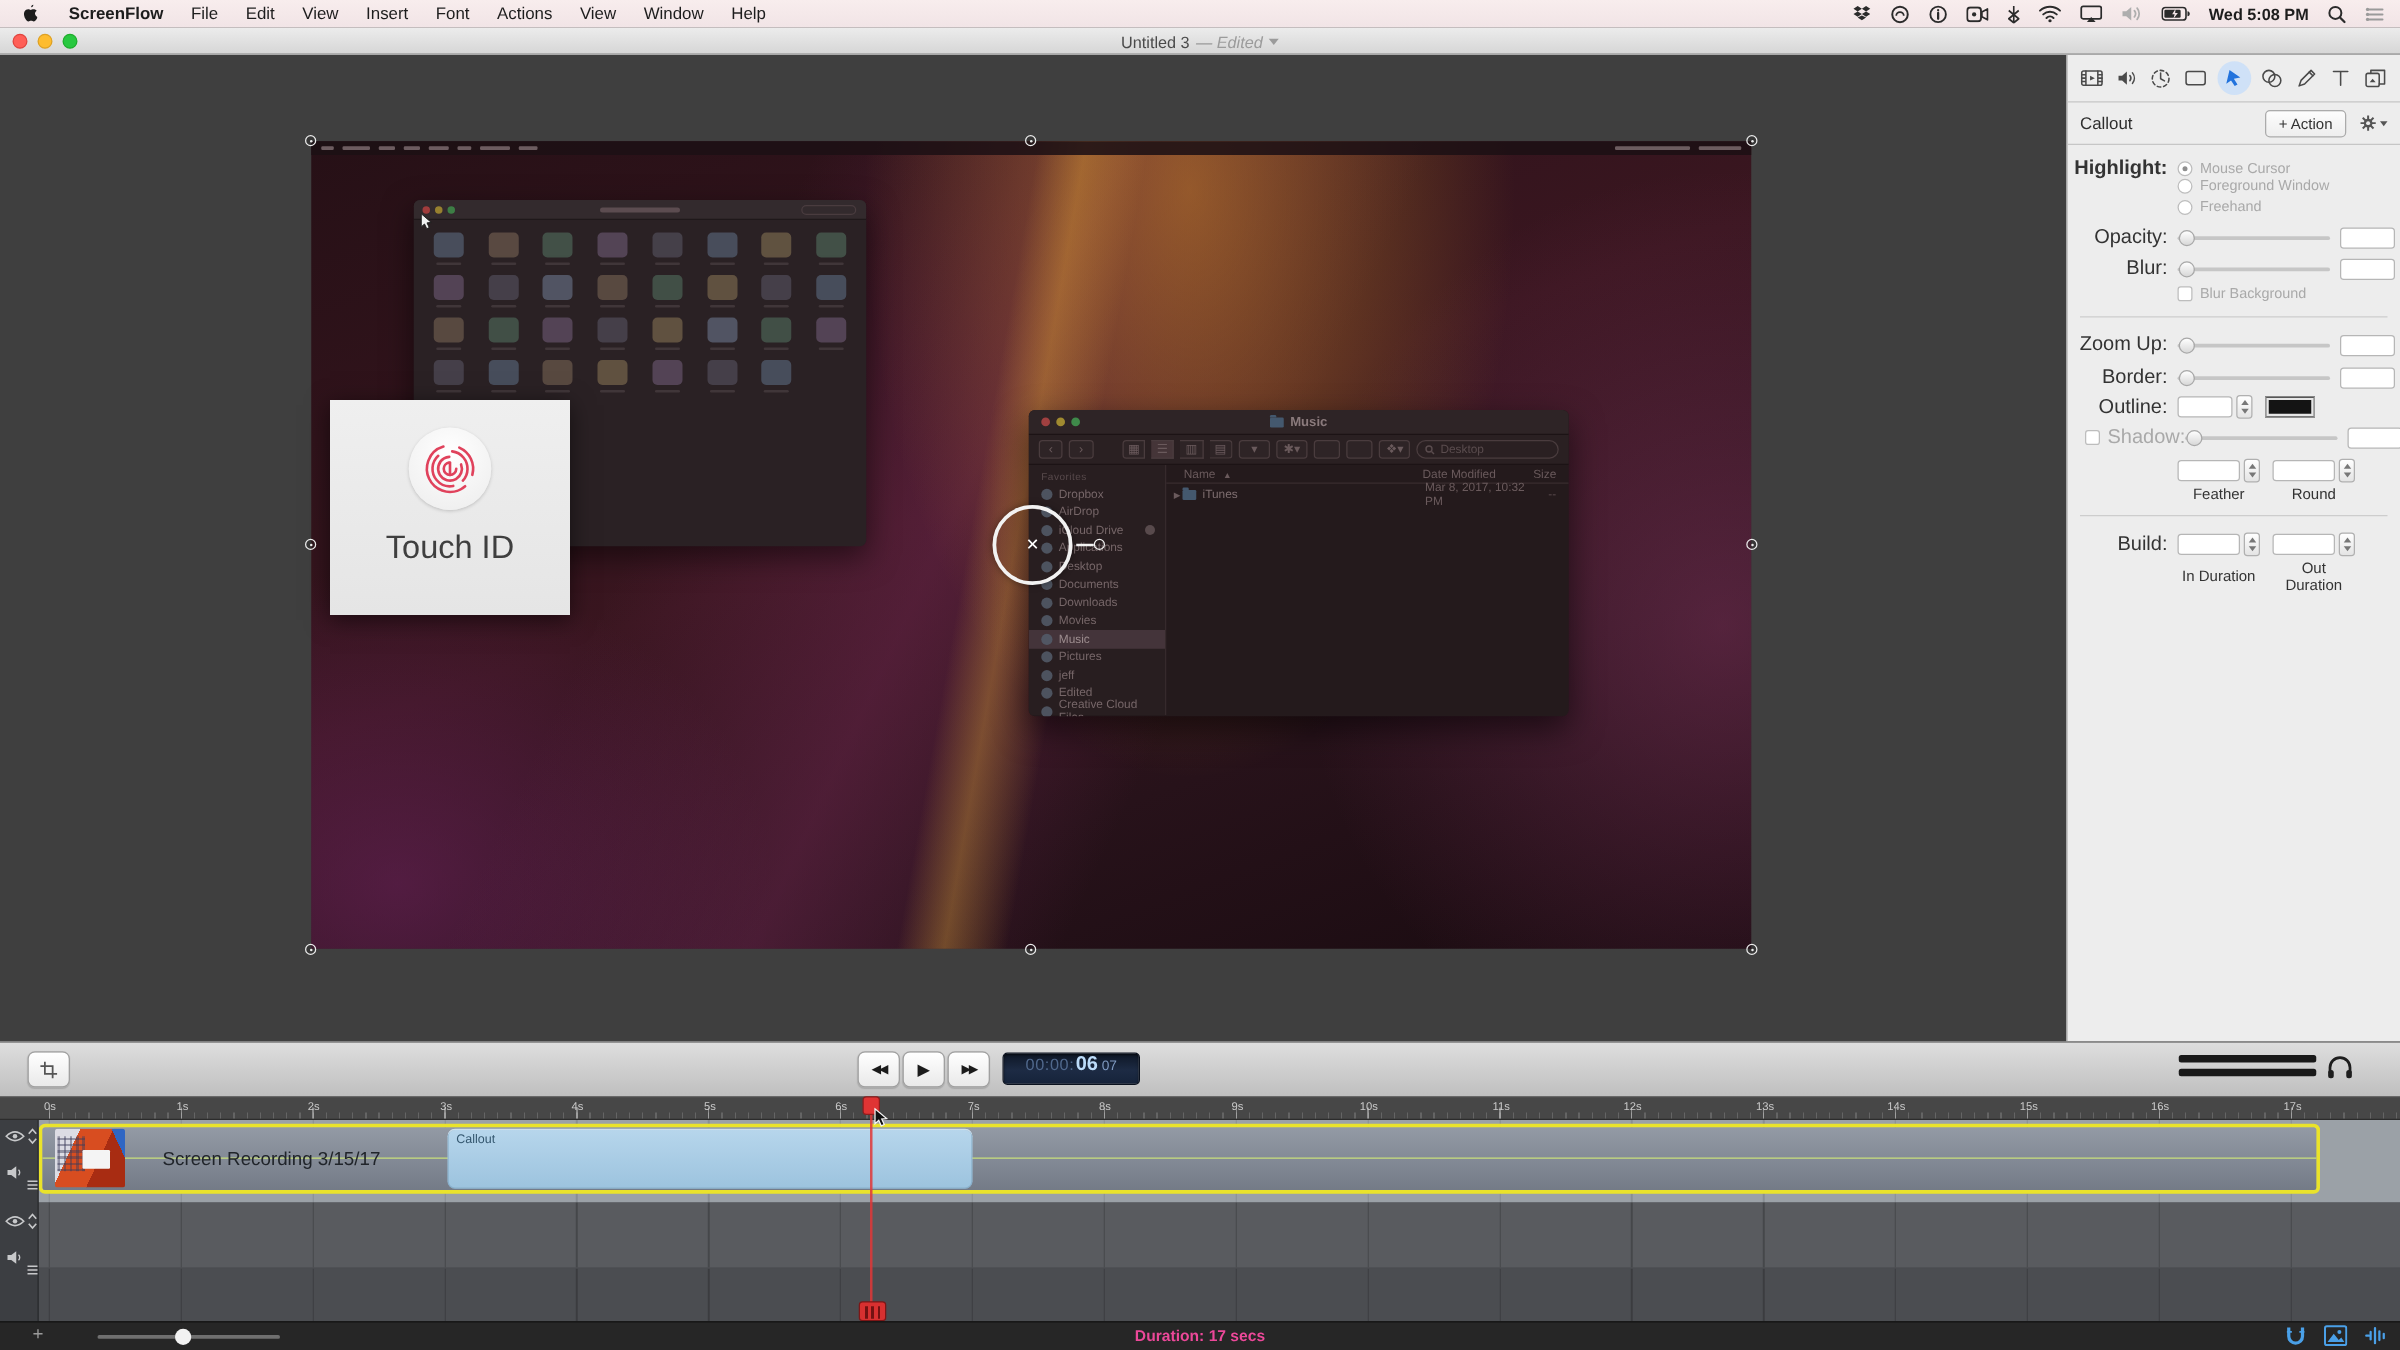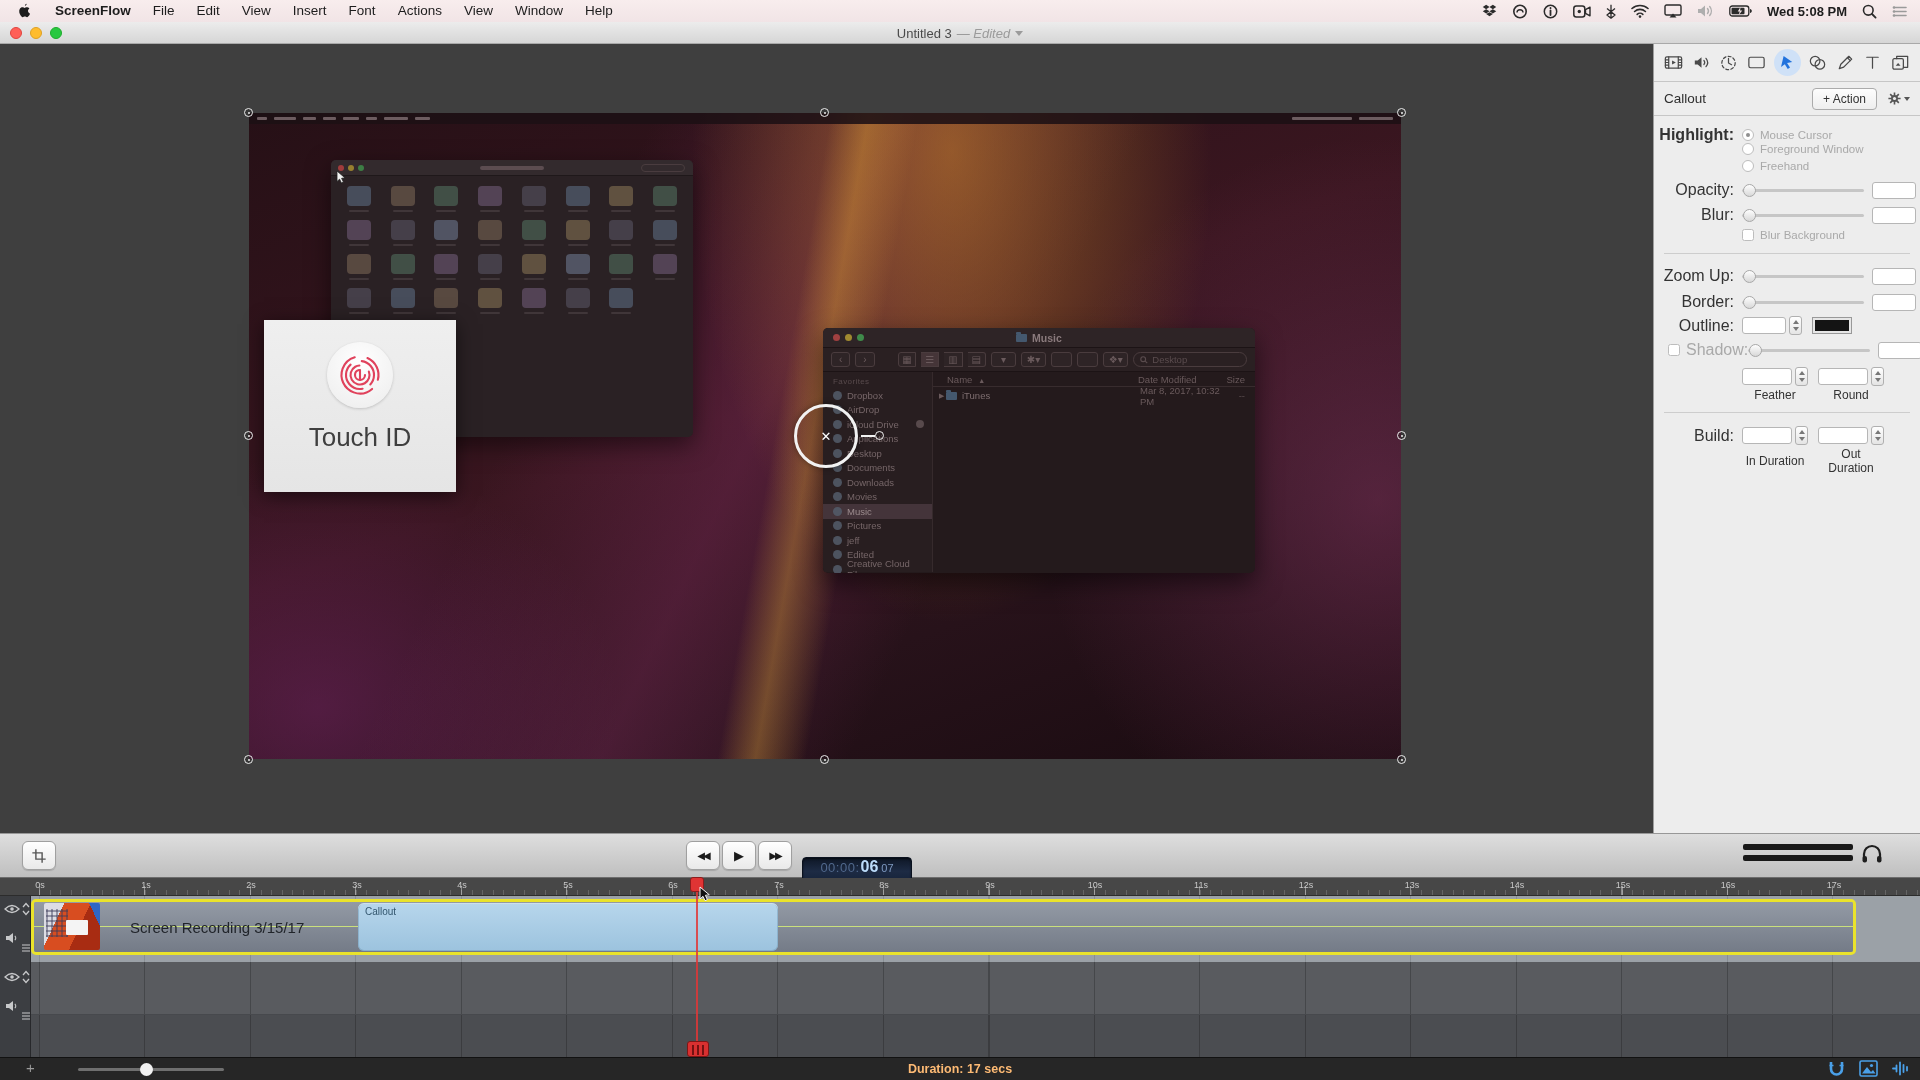--- a/index.html
+++ b/index.html
@@ -149,21 +149,21 @@
   
   #transport{position:absolute;left:0;top:833px;width:1920px;height:45px;
     background:linear-gradient(#dedede,#bfbfbf);border-top:1px solid #979797;border-bottom:1px solid #6d6d6d;}
   .tpbtn{position:absolute;top:7px;width:34px;height:29px;border:1px solid #a0a0a0;border-radius:6px;
     background:linear-gradient(#fff,#e9e9e9);box-shadow:0 1px 1px rgba(0,0,0,.15);
     display:flex;align-items:center;justify-content:center;color:#1b1b1b;}
   #cropbtn{left:22px;}
   #rwbtn{left:686px;font-size:10px;letter-spacing:-2px;}
   #playbtn{left:722px;font-size:13px;}
   #ffbtn{left:758px;font-size:10px;letter-spacing:-2px;}
-  #timecode{position:absolute;left:802px;top:23px;width:110px;height:26px;border-radius:4px;
+  #timecode{position:absolute;left:802px;top:8px;width:110px;height:26px;border-radius:4px;
     background:linear-gradient(#0e1726,#1d2b44 55%,#16233a);border:1px solid #0a111e;box-shadow:inset 0 1px 2px rgba(0,0,0,.6);
     display:flex;align-items:baseline;justify-content:center;gap:1px;color:#50688c;
     font-family:"Liberation Sans","DejaVu Sans",sans-serif;}
   #timecode .pre{font-size:13px;letter-spacing:.5px;}
   #timecode .sec{font-size:16px;font-weight:bold;color:#bcdcfa;}
   #timecode .fr{font-size:11px;color:#7e99c0;margin-left:2px;}
   #scrubbars{position:absolute;left:1743px;top:10px;width:110px;}
   #scrubbars i{display:block;height:6px;background:#191919;border-radius:2px;margin-bottom:5px;}
 
   
@@ -204,21 +204,21 @@
   #phmark{position:absolute;left:690px;top:877px;width:14px;height:15px;background:#e03434;border:1px solid #8d1d1d;border-radius:3px;z-index:31;}
   #phhandle{position:absolute;left:687px;top:1041px;width:22px;height:16px;background:#d83030;border:1px solid #7d1616;border-radius:3px;z-index:31;
     background-image:repeating-linear-gradient(90deg,rgba(90,10,10,.8) 0 2px,transparent 2px 5px);background-size:14px 10px;background-position:4px 3px;background-repeat:no-repeat;}
 
   
   #bottombar{position:absolute;left:0;top:1057px;width:1920px;height:23px;background:#262626;border-top:1px solid #121212;
     display:flex;align-items:center;color:#dcdcdc;z-index:35;}
   #plusbtn{position:absolute;left:26px;top:1px;font-size:15px;color:#9a9a9a;}
   #zoomsl{position:absolute;left:78px;top:10px;width:146px;height:3px;background:#6f6f6f;border-radius:2px;}
   #zoomsl .kn{position:absolute;left:62px;top:-5px;width:13px;height:13px;border-radius:50%;background:#f2f2f2;}
-  #durlbl{position:absolute;left:0;right:0;text-align:center;font-size:12.5px;font-weight:bold;color:#fdba74;}
+  #durlbl{position:absolute;left:0;right:0;text-align:center;font-size:12.5px;font-weight:bold;color:#ec4899;}
   #bricons{position:absolute;right:10px;top:2px;display:flex;gap:13px;}
 </style>
 </head>
 <body>
 
 <div id="menubar">
   <span class="apple">
     <svg width="14" height="16" viewBox="0 0 15 17">
         <path fill="#1d1d1d" d="M11.4.8c.1 1.1-.8 2.2-1.8 2.1-.2-1 .9-2.1 1.8-2.1zM12.8 8.6c0-1.8 1.5-2.7 1.5-2.7-.8-1.2-2.1-1.3-2.5-1.3-1.1-.1-2.1.6-2.6.6-.5 0-1.4-.6-2.3-.6-1.2 0-2.3.7-2.9 1.8-1.2 2.1-.3 5.3 1 7 .6.8 1.3 1.8 2.2 1.7.9 0 1.2-.6 2.3-.6s1.4.6 2.3.6c.9 0 1.6-.9 2.2-1.7.7-1 1-1.9 1-2 0 0-1.9-.7-2.2-2.8z"></path>
       </svg>

